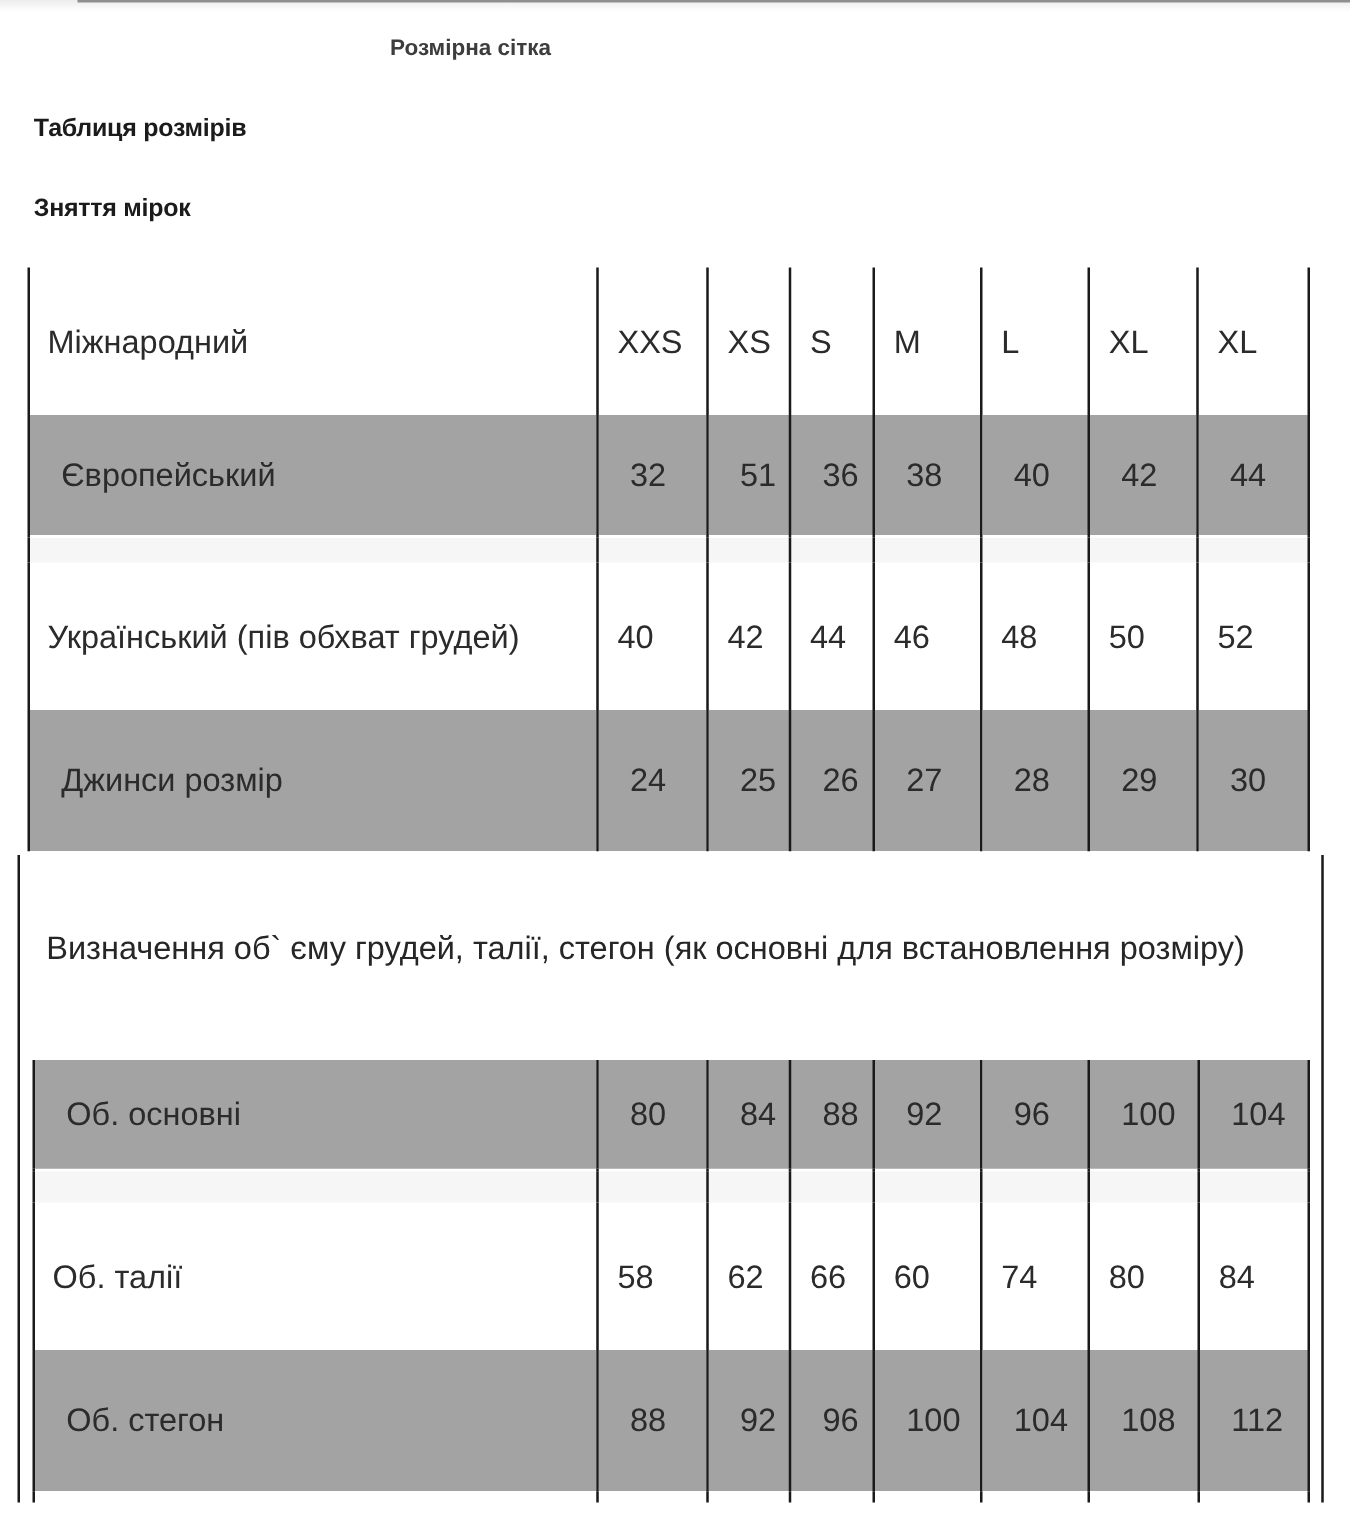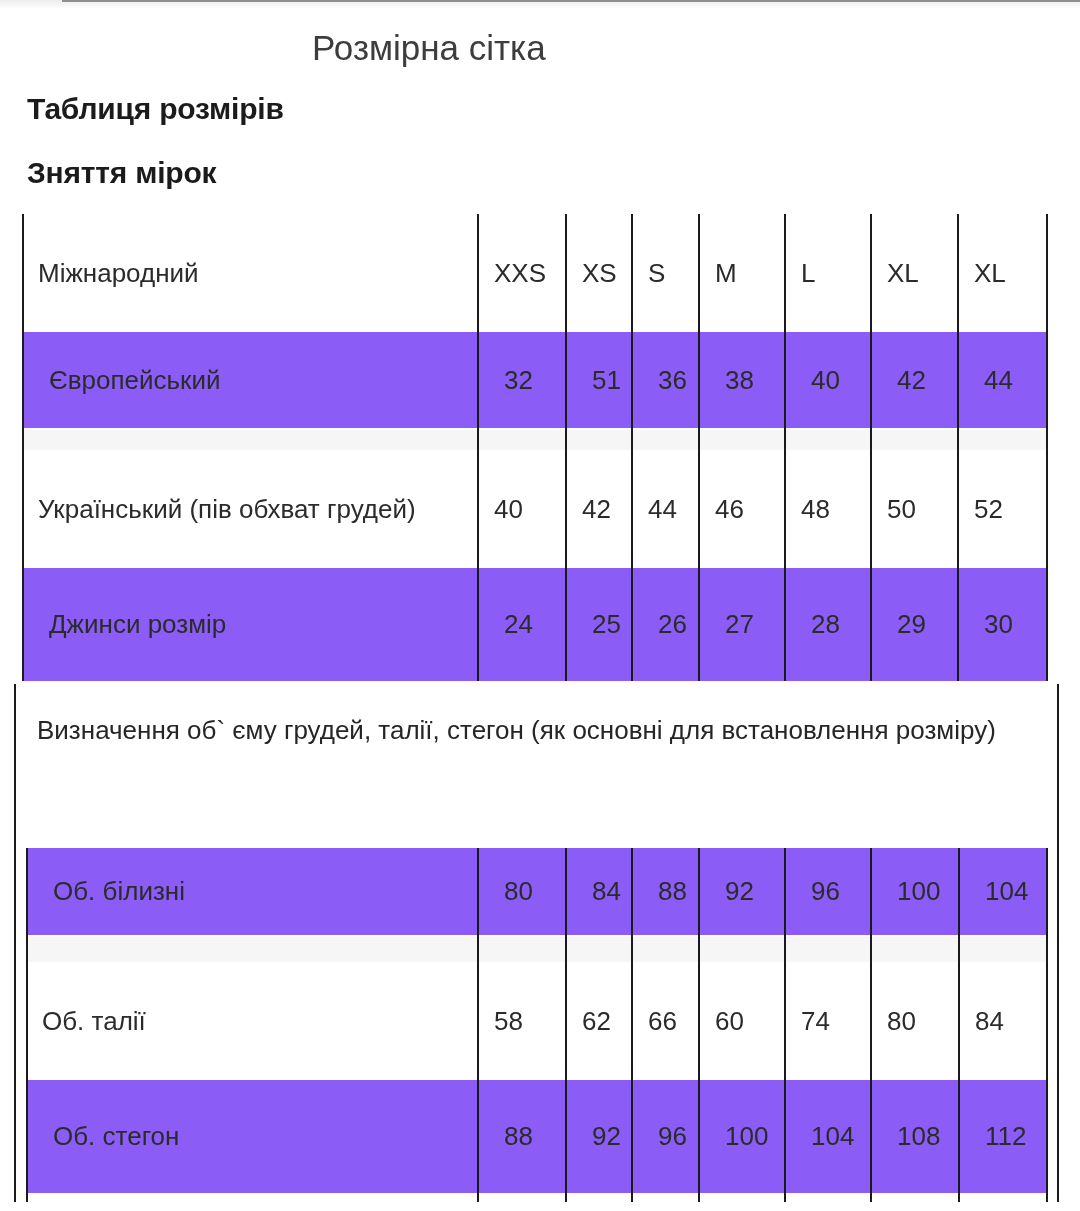--- a/index.html
+++ b/index.html
@@ -8,41 +8,41 @@
     background:#ffffff;
     font-family:"Liberation Sans","DejaVu Sans",sans-serif;
     color:#2b2b2b;
   }
   
   .top-fade{position:absolute;left:0;top:0;width:1080px;height:9px;
     background:linear-gradient(#ececec,#ffffff);}
   .top-line{position:absolute;left:62px;top:0;width:1018px;height:2px;background:#8f8f8f;}
 
   .page-title{position:absolute;left:312px;top:28px;
-    font-size:35px;font-weight:400;color:#3d3d3d;white-space:nowrap;}
-  .h-bold{position:absolute;left:27px;font-size:30px;font-weight:700;
+    font-size:18px;font-weight:700;color:#3d3d3d;white-space:nowrap;}
+  .h-bold{position:absolute;left:27px;font-size:20px;font-weight:700;
     color:#1b1b1b;white-space:nowrap;letter-spacing:-0.2px;}
   .h1{top:92px;} .h2{top:156px;}
 
   table{position:absolute;border-collapse:collapse;table-layout:fixed;}
   td{border-left:2px solid #1a1a1a;font-size:26px;color:#2b2b2b;
      vertical-align:middle;padding:0 0 0 15px;overflow:hidden;white-space:nowrap;}
   td:last-child{border-right:2px solid #1a1a1a;}
   td.lbl{padding-left:14px;}
-  tr.gray td{background:#8b5cf6;padding-left:25px;}
+  tr.gray td{background:#a3a3a3;padding-left:25px;}
   tr.light td{background:#f6f6f6;}
   tr.sp td{padding:0;line-height:0;font-size:0;}
 
   #size-table{left:22px;top:214px;width:1024px;}
   #measure-table{left:26px;top:848px;width:1020px;}
 
   .note-block{position:absolute;left:14px;top:684px;width:1045px;height:518px;
     border-left:2px solid #1a1a1a;border-right:2px solid #1a1a1a;
     box-sizing:border-box;padding:24px 0 0 21px;}
-  .note-line{font-size:26px;line-height:44px;color:#262626;white-space:nowrap;}
+  .note-line{font-size:26px;line-height:44px;color:#262626;white-space:nowrap;margin-top:28px;}
 </style>
 </head>
 <body>
 
 <div id="page">
 
   <div class="top-fade"></div>
   <div class="top-line"></div>
 
   <div class="page-title">Розмірна сітка</div>
@@ -134,21 +134,21 @@
         <col style="width:88px">
         <col style="width:66px">
       <col style="width:67px">
         <col style="width:86px">
         <col style="width:86px">
       <col style="width:88px">
         <col style="width:88px">
     </colgroup>
     <tbody>
         <tr class="gray" style="height:87px">
-      <td class="lbl">Об. білизні</td>
+      <td class="lbl">Об. основні</td>
       <td>80</td>
       <td>84</td>
       <td>88</td>
       <td>92</td>
       <td>96</td>
       <td>100</td>
       <td>104</td>
     </tr>
     <tr class="sp" style="height:2px">
       <td></td>

